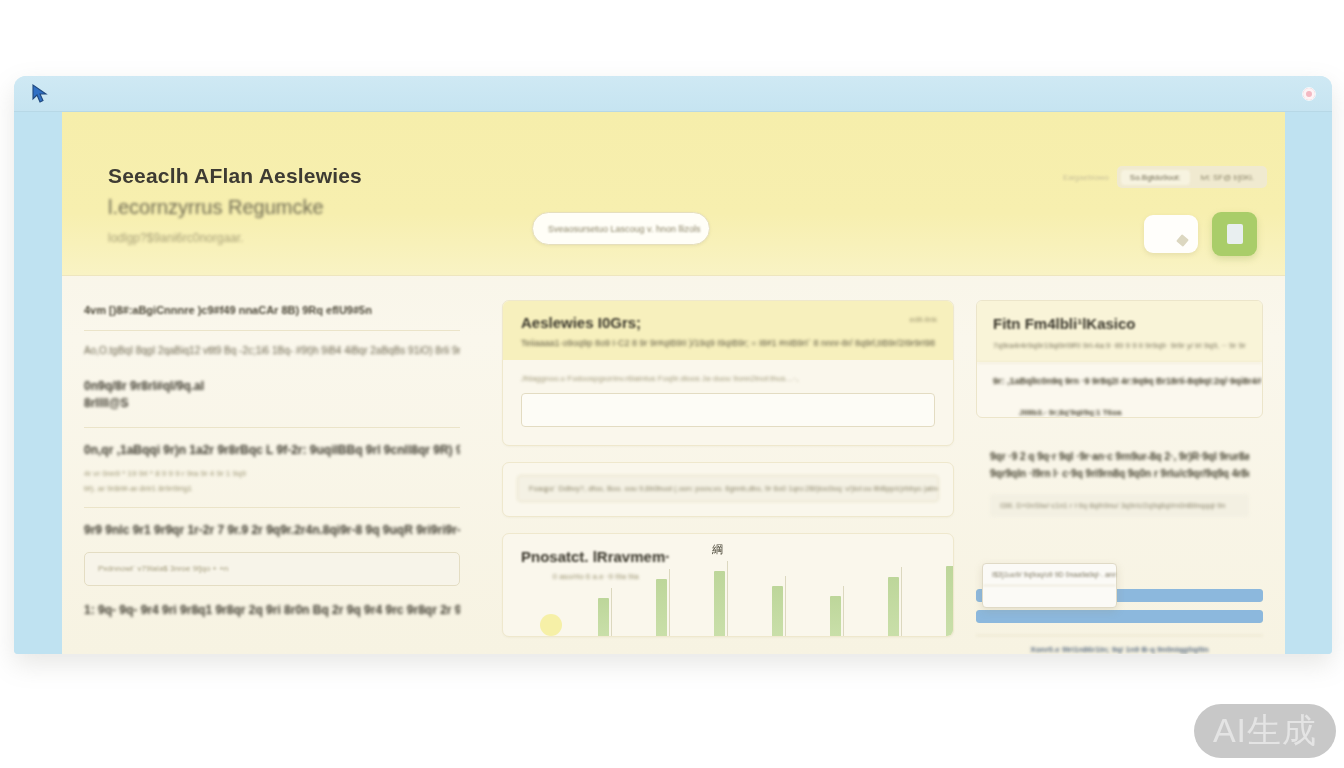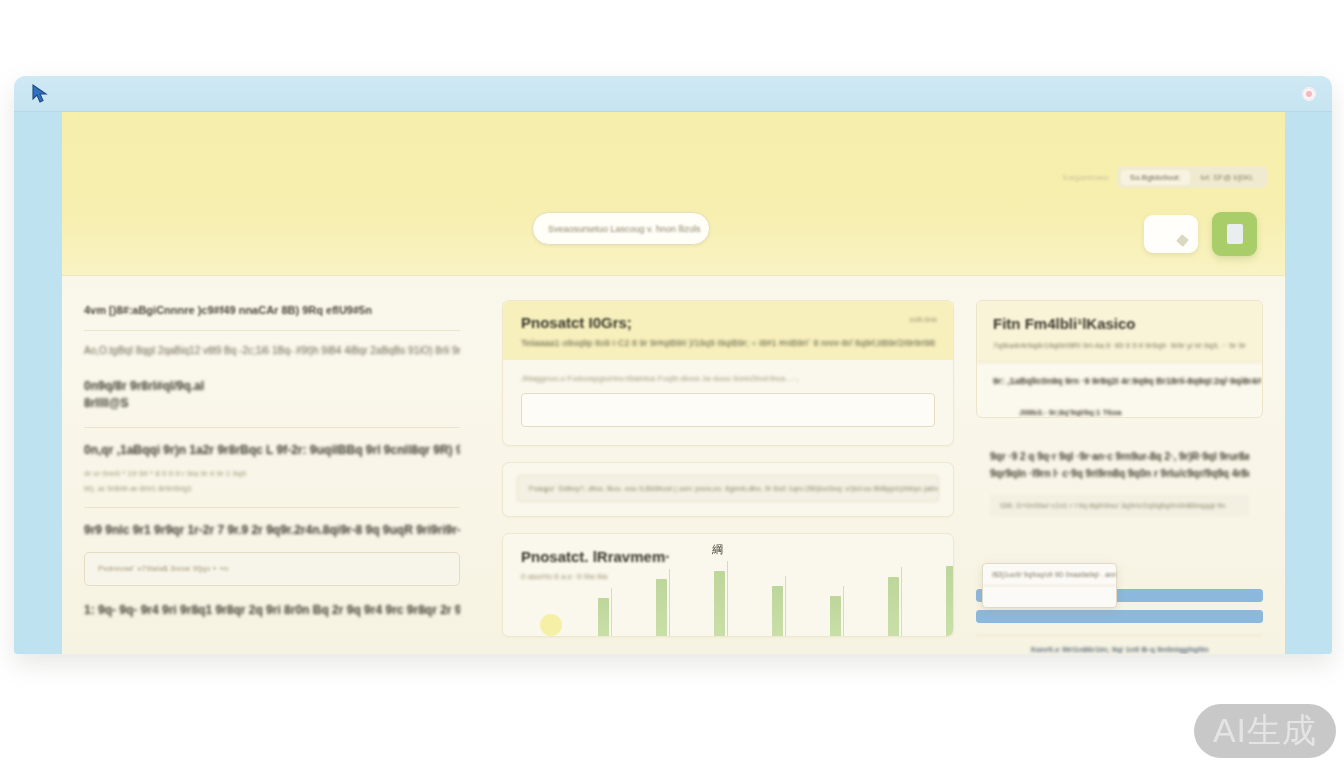--- a/index.html
+++ b/index.html
@@ -243,21 +243,21 @@
     background: #f4f1e4;
     border: 1px solid #e7e0c6;
     border-radius: 4px;
     padding: 8px 11px;
     font-size: 7.5px; color: #8b856a;
     filter: blur(1.35px);
     white-space: nowrap; overflow: hidden;
   }
 
   
-  #chart-card { position: relative; height: 104px; }
+  #chart-card { position: relative; height: 104px; text-align: center; }
   #chart-head { position: absolute; left: 18px; top: 14px; z-index: 3; }
   #chart-title {
     font-size: 15px; font-weight: 700; color: #3a372c;
     filter: blur(0.8px); white-space: nowrap;
   }
   #chart-sub {
     margin-top: 7px;
     font-size: 8px; color: #98916f;
     filter: blur(1.4px); white-space: nowrap;
   }
@@ -410,20 +410,25 @@
     <div id="close-btn"></div>
   </div>
 
   <div id="gutter-left"></div>
   <div id="gutter-right"></div>
 
   <div id="page">
 
     <div id="hero">
 
+      <div id="hero-text">
+        <div class="blur-h1">Seeaclh AFlan Aeslewies</div>
+        <div class="blur-h2">l.ecornzyrrus Regumcke</div>
+        <div class="blur-sub">lodlgp?$9ani6rc0norgaar.</div>
+      </div>
 
       <div id="search-pill">
         <span class="txt">Sveaosursetuo Lascoug v. hnon llizols</span>
       </div>
 
       <div id="hero-right">
         <span id="env-label">Eaigaebiowo</span>
         <div id="segmented">
           <span class="seg active">So.Bgtdo9oot:</span>
           <span class="seg">lvt:  SF@ b]0Ki.</span>
@@ -458,21 +463,21 @@
         <div class="field-box">
           <span class="ph">Pxdnnowl` v79laIa$ 3nroe  9l]qo + +n</span>
         </div>
         <div class="row-strong" style="margin-top:16px">1: 9q- 9q- 9r4 9ri 9r8q1 9r8qr 2q 9ri 8r0n Bq 2r 9q 9r4 9rc 9r8qr 2r 9q Bi 9r 9q9 Bq 9r</div>
       </div>
 
       <div id="col-mid">
 
         <div class="card">
           <div class="card-head">
-            <div class="card-title">Pnosatct I0Grs;</div>
+            <div class="card-title">Aeslewies I0Grs;</div>
             <div class="card-desc">Teiiaaaa1·o9oq9p 8o9 I·C2 8 9r 9r#qIB9II )/19q9 I9qIB9r; = I8#1 #nIB9rI` 8 nnnr-8r/ 8q9rl,tIB9r/2I9r9rI98q9rI 8n1Ir8qIB0n9nr8ruIm·</div>
             <div class="card-head-action">edit-link</div>
           </div>
           <div class="card-body">
             <div class="card-label">Jfdaggnoo.u Fodoospgxzrinv.r6iaintus  Foq9r.dloos  Ja·duou  9onn2lnot:thus…·,</div>
             <div class="card-input"></div>
           </div>
         </div>
 
         <div class="card">

